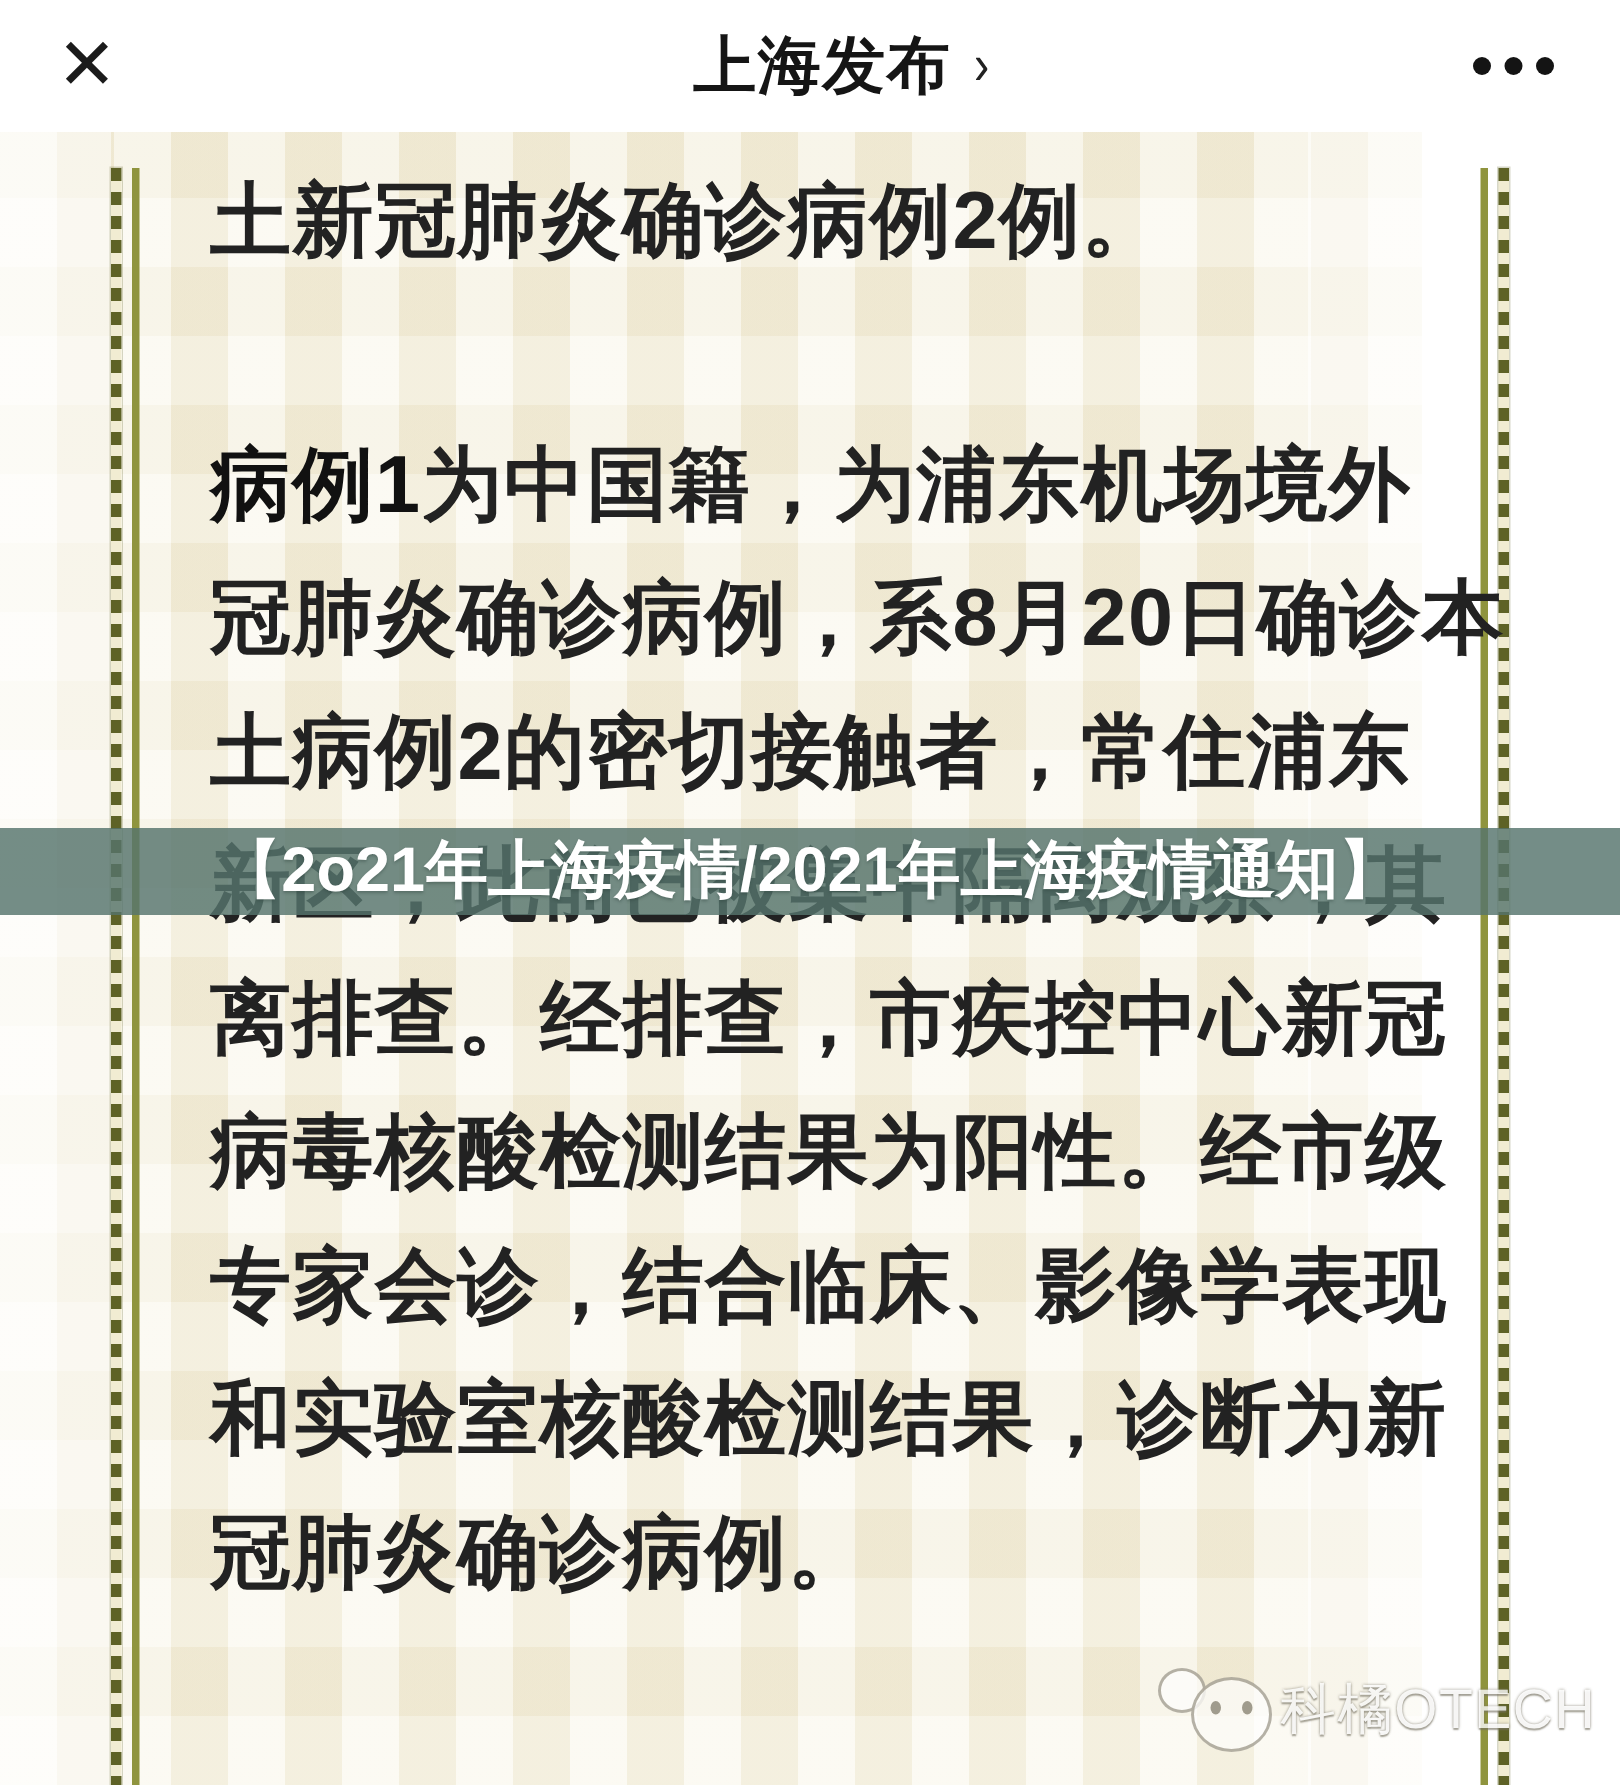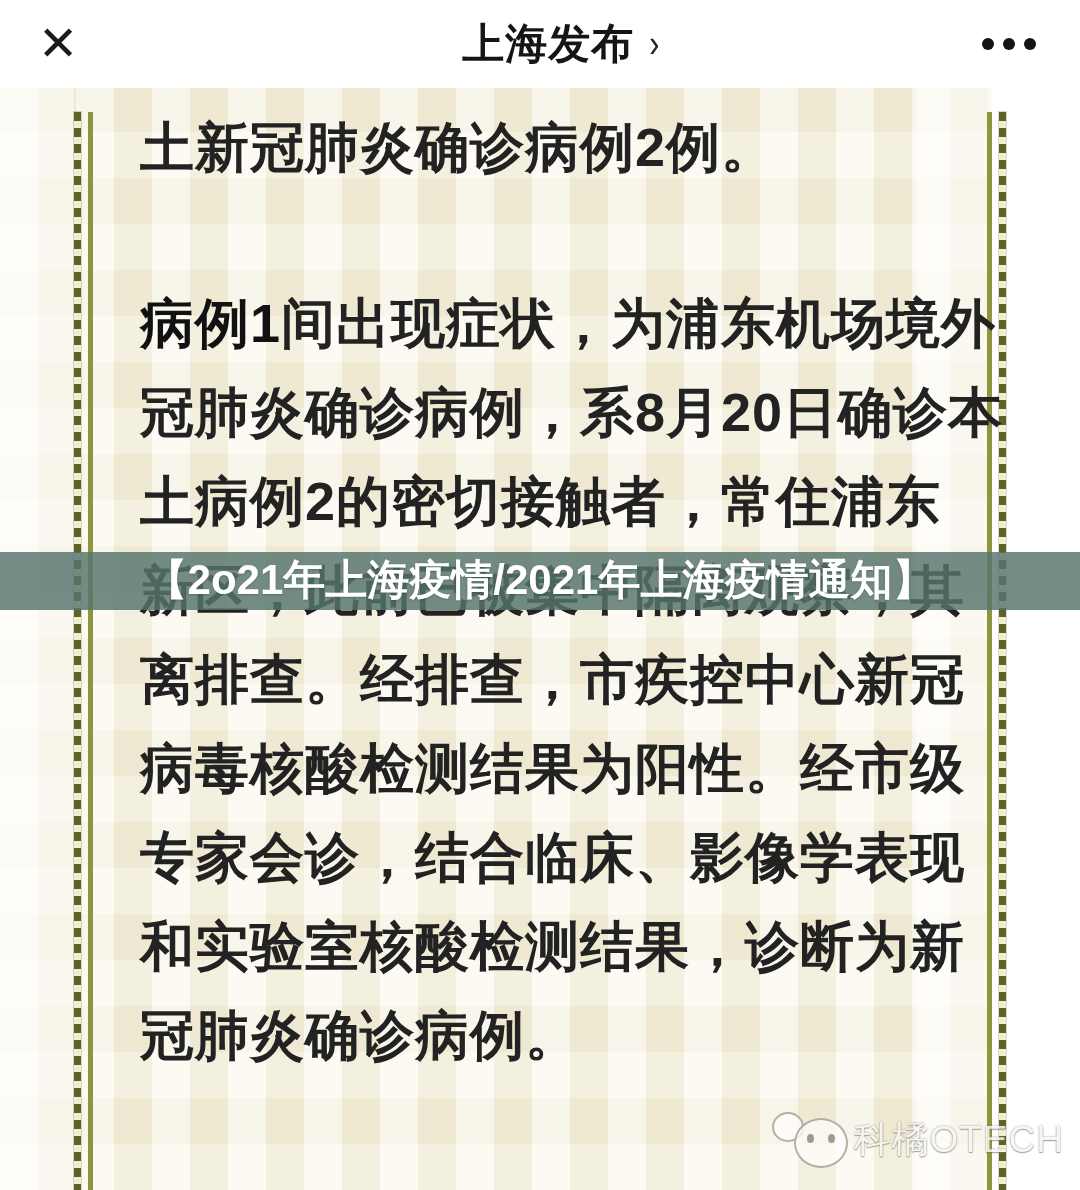--- a/index.html
+++ b/index.html
@@ -37,21 +37,20 @@
   }
   .more-btn i{display:block;width:12px;height:12px;border-radius:50%;background:#141414;}
 
   
   .article-image{
     position:absolute;top:88px;left:0;width:948px;height:1102px;
     background-color:#f7f2e0;
     background-image:
       repeating-linear-gradient(90deg, rgba(255,255,255,.45) 0 38px, rgba(222,212,180,.18) 38px 76px),
       repeating-linear-gradient(0deg, rgba(255,255,255,.30) 0 46px, rgba(228,219,190,.22) 46px 92px);
-    padding-left: 44px;
   }
   
   .margin-strip{position:absolute;top:0;bottom:0;background:rgba(255,255,255,.55);}
   .margin-strip.left{left:0;width:74px;}
   .margin-strip.right{right:0;width:76px;}
 
   
   .frame-line{position:absolute;top:24px;bottom:0;}
   .frame-dashed{
     width:7px;
@@ -135,21 +134,21 @@
     <div class="margin-strip left"></div>
     <div class="margin-strip right"></div>
 
     <div class="frame-line frame-dashed fl-dashed-left"></div>
     <div class="frame-line frame-solid fl-solid-left"></div>
     <div class="frame-line frame-solid fl-solid-right"></div>
     <div class="frame-line frame-dashed fl-dashed-right"></div>
 
     <div class="article-text">
       <div class="line"><span class="b"></span><span>土新冠肺炎确诊病例2例。</span></div>
-      <div class="line para-gap"><span class="b">病例1</span><span>间出现症状，为浦东机场境外</span></div>
+      <div class="line para-gap"><span class="b">病例1</span><span>为中国籍，为浦东机场境外</span></div>
       <div class="line"><span class="b"></span><span>冠肺炎确诊病例，系8月20日确诊本</span></div>
       <div class="line"><span class="b"></span><span>土病例2的密切接触者，常住浦东</span></div>
       <div class="line"><span class="b"></span><span>新区，此前已被集中隔离观察，其</span></div>
       <div class="line"><span class="b"></span><span>离排查。经排查，市疾控中心新冠</span></div>
       <div class="line"><span class="b"></span><span>病毒核酸检测结果为阳性。经市级</span></div>
       <div class="line"><span class="b"></span><span>专家会诊，结合临床、影像学表现</span></div>
       <div class="line"><span class="b"></span><span>和实验室核酸检测结果，诊断为新</span></div>
       <div class="line"><span class="b"></span><span>冠肺炎确诊病例。</span></div>
     </div>
   </div>

